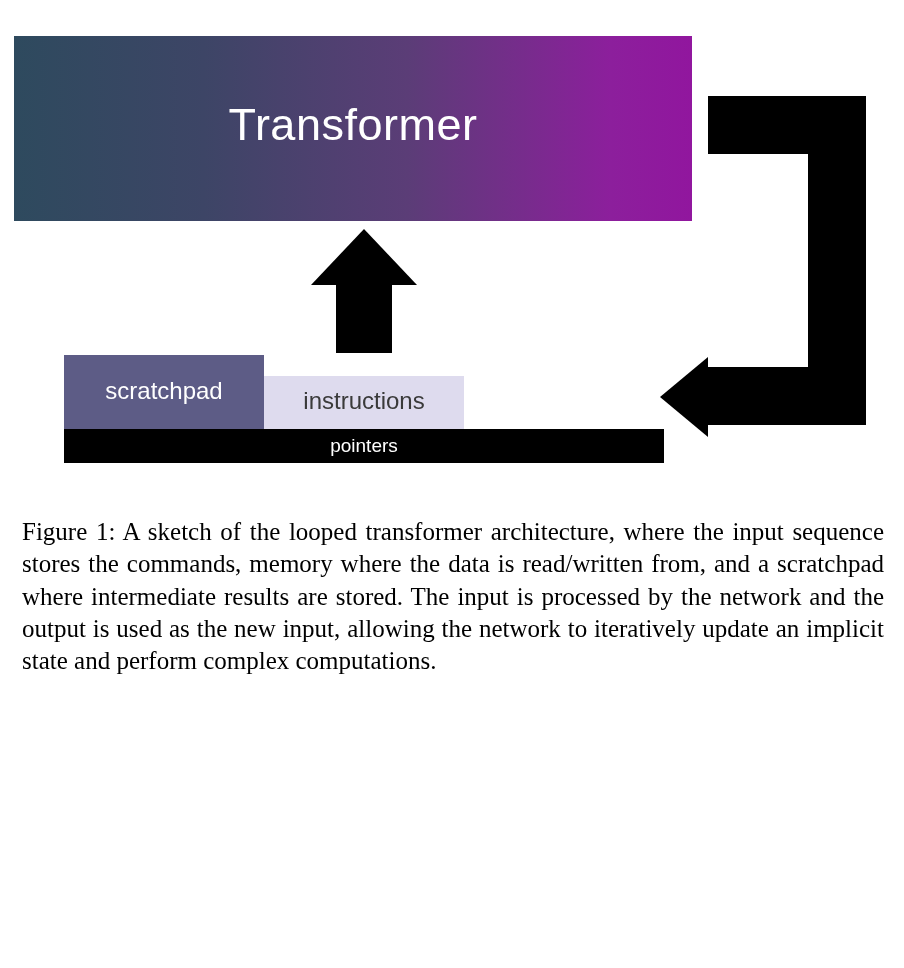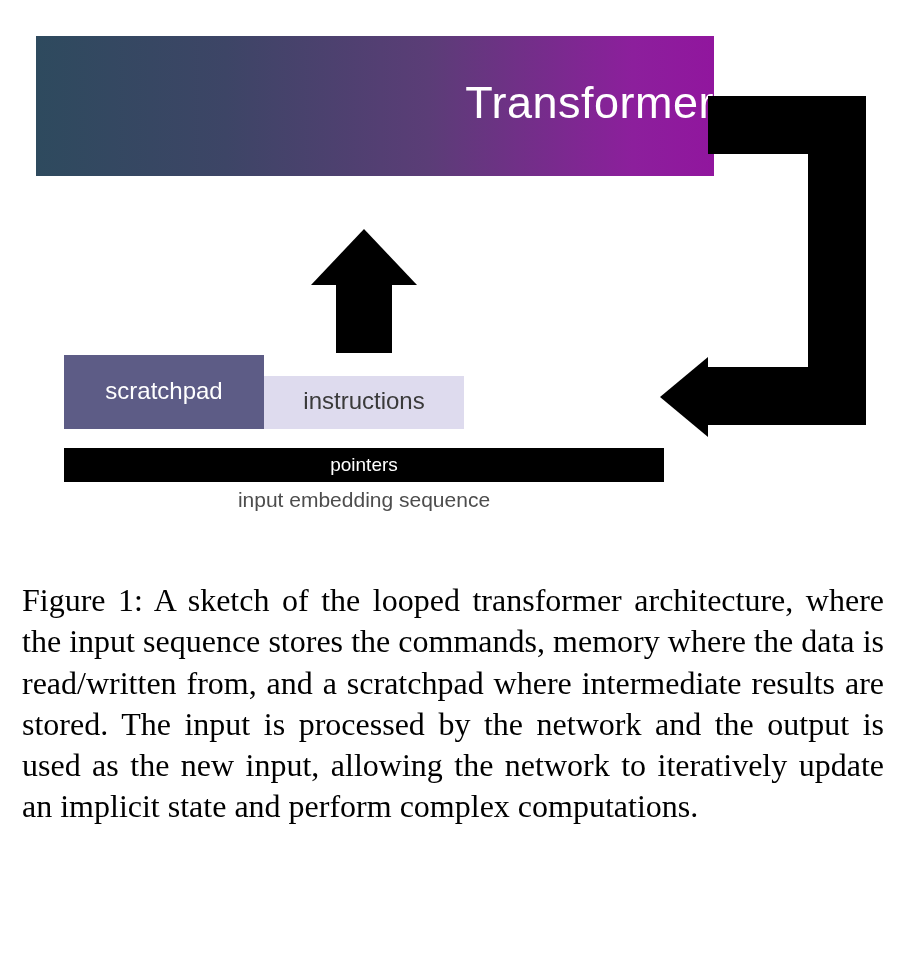--- a/index.html
+++ b/index.html
@@ -17,28 +17,28 @@
 
   #figure-wrap {
     position: relative;
     width: 904px;
     height: 540px;
   }
 
   
   #transformer-block {
     position: absolute;
-    left: 36px;
+    left: 14px;
     top: 36px;
     width: 678px;
-    height: 140px;
+    height: 185px;
     background: linear-gradient(90deg, #2e4a5e 0%, #3d4566 28%, #5b3d77 58%, #8c1f9c 88%, #91169e 100%);
     display: flex;
     align-items: center;
-    justify-content: flex-end;
+    justify-content: center;
   }
   #transformer-label {
     color: #ffffff;
     font-size: 45px;
     font-weight: 400;
     letter-spacing: 0.5px;
     line-height: 1;
     padding-bottom: 8px;
   }
 
@@ -140,40 +140,39 @@
   #pointers-bar {
     height: 32px;
     background: #000000;
     color: #ffffff;
     display: flex;
     align-items: center;
     justify-content: center;
     font-size: 19px;
     line-height: 1;
     padding-bottom: 2px;
-    margin-top: 19px;
   }
   #sequence-caption {
     position: absolute;
     left: 64px;
     top: 488px;
     width: 600px;
     text-align: center;
     font-size: 21px;
     color: #4d4d4d;
   }
 
   
   #figure-caption {
     position: absolute;
     left: 22px;
-    top: 580px;
+    top: 516px;
     width: 862px;
     font-family: "Liberation Serif", serif;
-    font-size: 32px;
+    font-size: 25px;
     line-height: 1.29;
     text-align: justify;
     color: #000000;
   }
   #figure-caption .cap-label {
     font-family: "Liberation Serif", serif;
   }
 </style>
 </head>
 <body>
@@ -193,18 +192,17 @@
   <div id="up-arrow-head"></div>
 
   <div id="sequence">
     <div id="sequence-cells">
       <div class="seq-cell" id="cell-scratchpad">scratchpad</div>
       <div class="seq-cell" id="cell-instructions">instructions</div>
     </div>
     <div id="pointers-bar">pointers</div>
   </div>
 
-  <div id="sequence-caption">input embedding sequence</div>
 </div>
 
 <div id="figure-caption">
   <span class="cap-label">Figure 1:</span><span> A sketch of the looped transformer architecture, where the input sequence stores the commands, memory where the data is read/written from, and a scratchpad where intermediate results are stored. The input is processed by the network and the output is used as the new input, allowing the network to iteratively update an implicit state and perform complex computations.</span>
 </div>
 
 </body></html>

